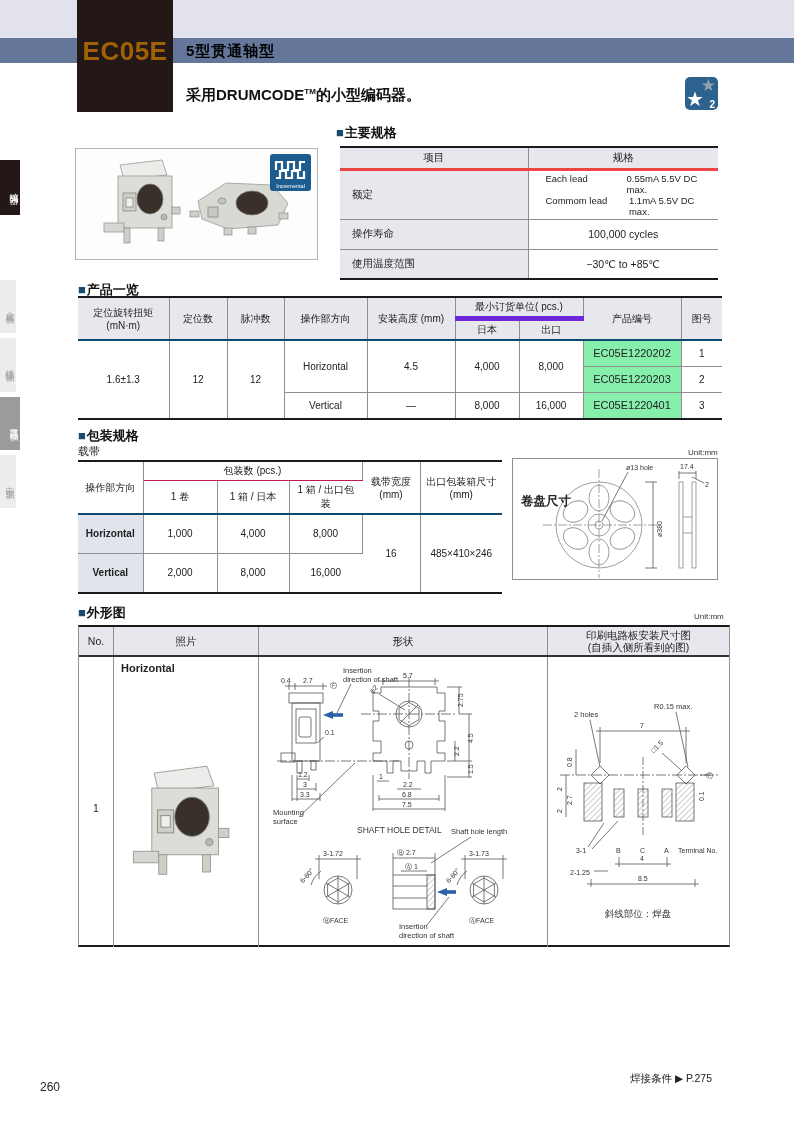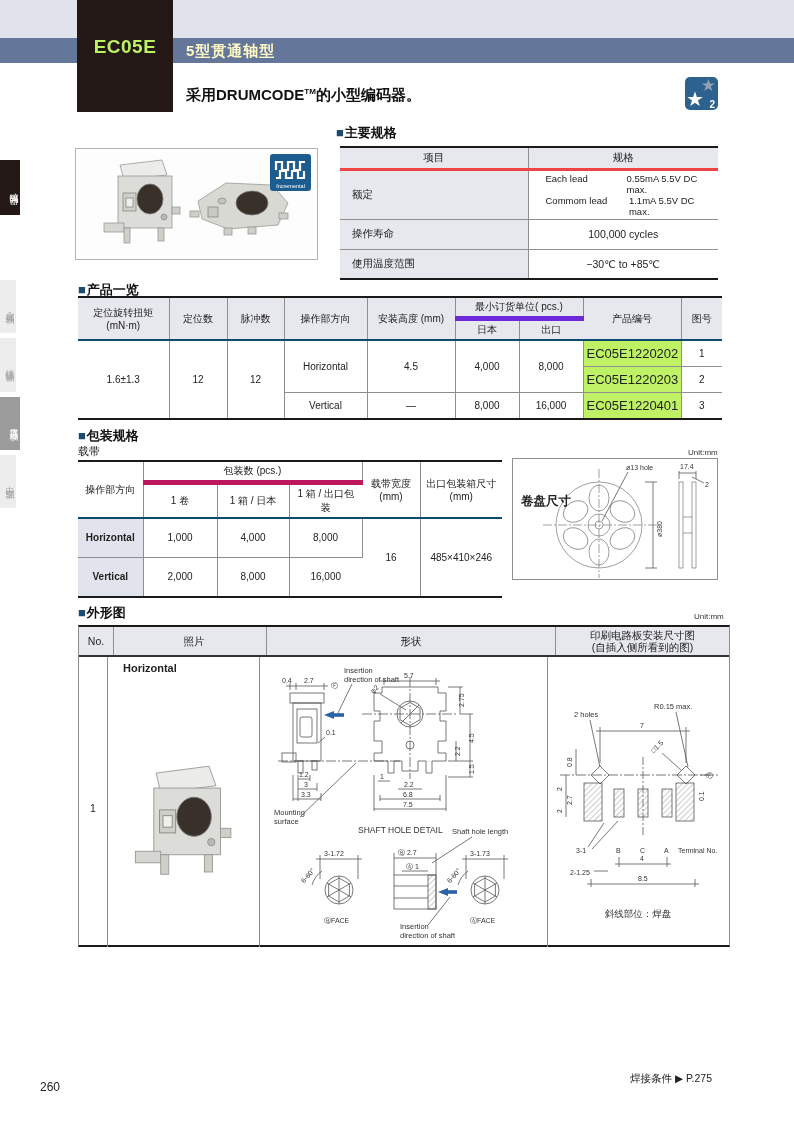--- a/index.html
+++ b/index.html
@@ -3,23 +3,23 @@
 <meta charset="utf-8">
 <style>
   * { margin:0; padding:0; box-sizing:border-box; }
   html,body { background:#fff; }
   body { font-family:"Liberation Sans","DejaVu Sans",sans-serif; color:#222; }
   .page { position:relative; width:794px; height:1123px; background:#fff; overflow:hidden; }
 
   
   .top-band { position:absolute; left:0; top:0; width:794px; height:38px; background:#e1e2ec; }
   .title-bar { position:absolute; left:0; top:38px; width:794px; height:25px; background:#64779b; }
-  .title-bar .series { position:absolute; left:186px; top:0; line-height:25px; color:#fef9c3; font-size:15px; font-weight:bold; letter-spacing:1px; }
+  .title-bar .series { position:absolute; left:186px; top:0; line-height:25px; color:#000000; font-size:15px; font-weight:bold; letter-spacing:1px; }
   .model-box { position:absolute; left:77px; top:0; width:96px; height:112px; background:#231815; }
-  .model-box .model { position:absolute; left:0; top:36px; width:100%; text-align:center; color:#bef264; font-size:19px; font-weight:bold; letter-spacing:.5px; }
+  .model-box .model { position:absolute; left:0; top:36px; width:100%; text-align:center; color:#a16207; font-size:26px; font-weight:bold; letter-spacing:.5px; }
   .tagline { position:absolute; left:186px; top:86px; font-size:15px; font-weight:bold; color:#111; }
   .tagline sup { font-size:8px; }
   .star-badge { position:absolute; left:685px; top:77px; width:33px; height:33px; background:#2d618e; border-radius:5px; }
   .star-badge .star-g { position:absolute; right:2px; top:-2px; color:#93a0b4; font-size:17px; }
   .star-badge .star-w { position:absolute; left:1px; bottom:-1px; color:#fff; font-size:20px; }
   .star-badge .cnt { position:absolute; right:3px; bottom:0; color:#fff; font-size:10px; font-weight:bold; }
 
   
   .side-tab { position:absolute; left:0; writing-mode:vertical-rl; text-orientation:upright; text-align:center; font-size:9px; letter-spacing:2px; }
   .tab-0 { top:160px; width:20px; height:55px; background:#231815; color:#fff; }
@@ -39,21 +39,21 @@
   .inc-badge .inc-txt { position:absolute; bottom:2px; width:100%; text-align:center; color:#fff; font-size:5.5px; }
 
   
   .dtable { border-collapse:collapse; table-layout:fixed; font-size:10.5px; color:#222; }
   .dtable th, .dtable td { border-right:1px solid #8f8f8f; border-bottom:1px solid #8f8f8f; text-align:center; vertical-align:middle; font-weight:normal; padding:2px 3px; }
   .dtable th:last-child, .dtable td:last-child { border-right:none; }
   .dtable tr.lastrow td, .dtable td.nb { border-bottom:none; }
   .dtable thead th { border-bottom:2px solid #0c4a6e; }
   .twrap { position:absolute; border-top:2px solid #1a1a1a; border-bottom:2px solid #1a1a1a; }
   .gray { background:#e7e8ee; }
-  .pn-cell { background:#bef264; font-weight:bold; font-size:13px; }
+  .pn-cell { background:#86efac; font-weight:bold; font-size:11px; }
 
   
   .specs-wrap { left:340px; top:146px; width:378px; }
   .specs-wrap .dtable thead th { border-bottom:3px solid #ef4444; }
   .specs-wrap td.lbl-cell { text-align:left; padding-left:12px; background:#e7e8ee; }
   .rated-line { display:flex; text-align:left; padding-left:14px; }
   .rated-line .rl-n { width:86px; }
 
   
   .pack-wrap { left:78px; top:460px; width:424px; }
@@ -64,21 +64,21 @@
   .reel-title { position:absolute; left:8px; top:5px; font-size:12.5px; font-weight:bold;margin-top:29px; }
 
   
   .ol-table { position:absolute; left:78px; top:625px; width:652px; height:322px; border-top:2px solid #1a1a1a; border-bottom:2px solid #1a1a1a; border-left:1px solid #8f8f8f; border-right:1px solid #8f8f8f; }
   .ol-header { display:flex; height:30px; background:#e7e8ee; border-bottom:2px solid #333; }
   .ol-header > div { border-right:1px solid #8f8f8f; display:flex; flex-direction:column; align-items:center; justify-content:center; font-size:10.5px; line-height:12px; }
   .ol-header > div:last-child { border-right:none; }
   .ol-body { display:flex; height:290px; }
   .ol-body > div { border-right:1px solid #8f8f8f; position:relative; }
   .ol-body > div:last-child { border-right:none; }
-  .c-no { width:35px; } .c-photo { width:145px;margin-left:8px; } .c-shape { width:289px; } .c-pcb { width:183px; flex:1; }
+  .c-no { width:35px; } .c-photo { width:145px; } .c-shape { width:289px; } .c-pcb { width:183px; flex:1; }
   .ol-no { position:absolute; top:50%; width:100%; text-align:center; font-size:10.5px; }
   .photo-label { position:absolute; left:7px; top:5px; font-size:11px; font-weight:bold; }
 
   
   .pg-num { position:absolute; left:40px; top:1080px; font-size:12px; }
   .logo { position:absolute; left:0; top:1070px; width:794px; text-align:center; font-size:21px; font-weight:bold; font-style:italic; color:#1e5f94; letter-spacing:0px; }
   .foot-ref { position:absolute; left:630px; top:1072px; font-size:10.5px; color:#222; }
 
   
   svg text { font-family:"Liberation Sans","DejaVu Sans",sans-serif; fill:#333; }
@@ -259,21 +259,21 @@
           <col style="width:65px">
           <col style="width:74px">
           <col style="width:72px">
           <col style="width:73px">
           <col style="width:58px">
           <col style="width:82px">
         </colgroup>
       <thead>
         <tr style="height:18px;">
           <th rowspan="2">操作部方向</th>
-          <th colspan="3" style="border-bottom:5px solid #be185d;">包装数 (pcs.)</th>
+          <th colspan="3" style="border-bottom:1px solid #be185d;">包装数 (pcs.)</th>
           <th rowspan="2">
               <div>载带宽度</div>
               <div>(mm)</div>
             </th>
           <th rowspan="2">
               <div>出口包装箱尺寸</div>
               <div>(mm)</div>
             </th>
         </tr>
         <tr style="height:17px;">

